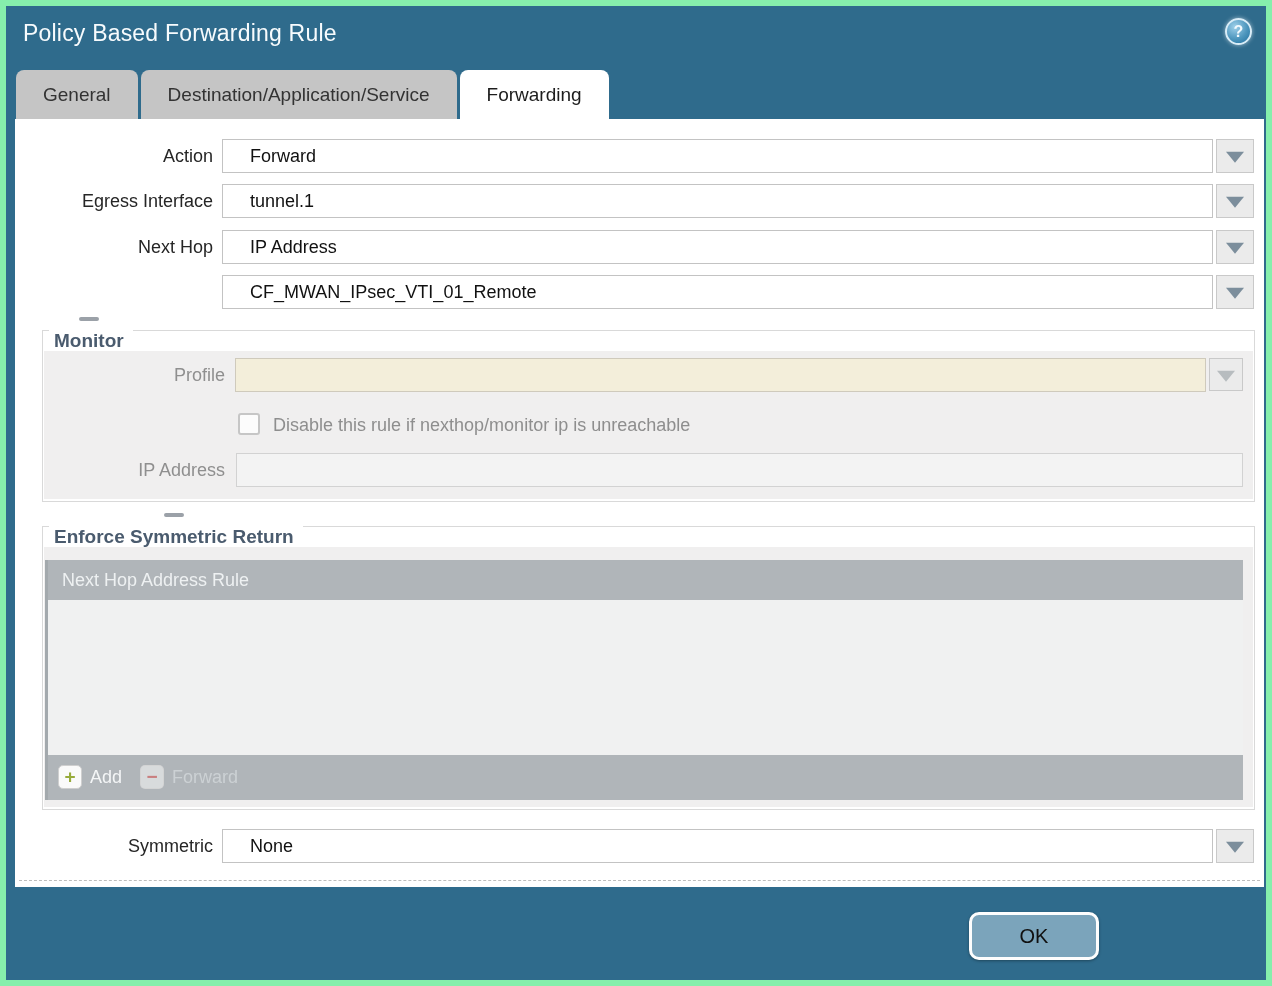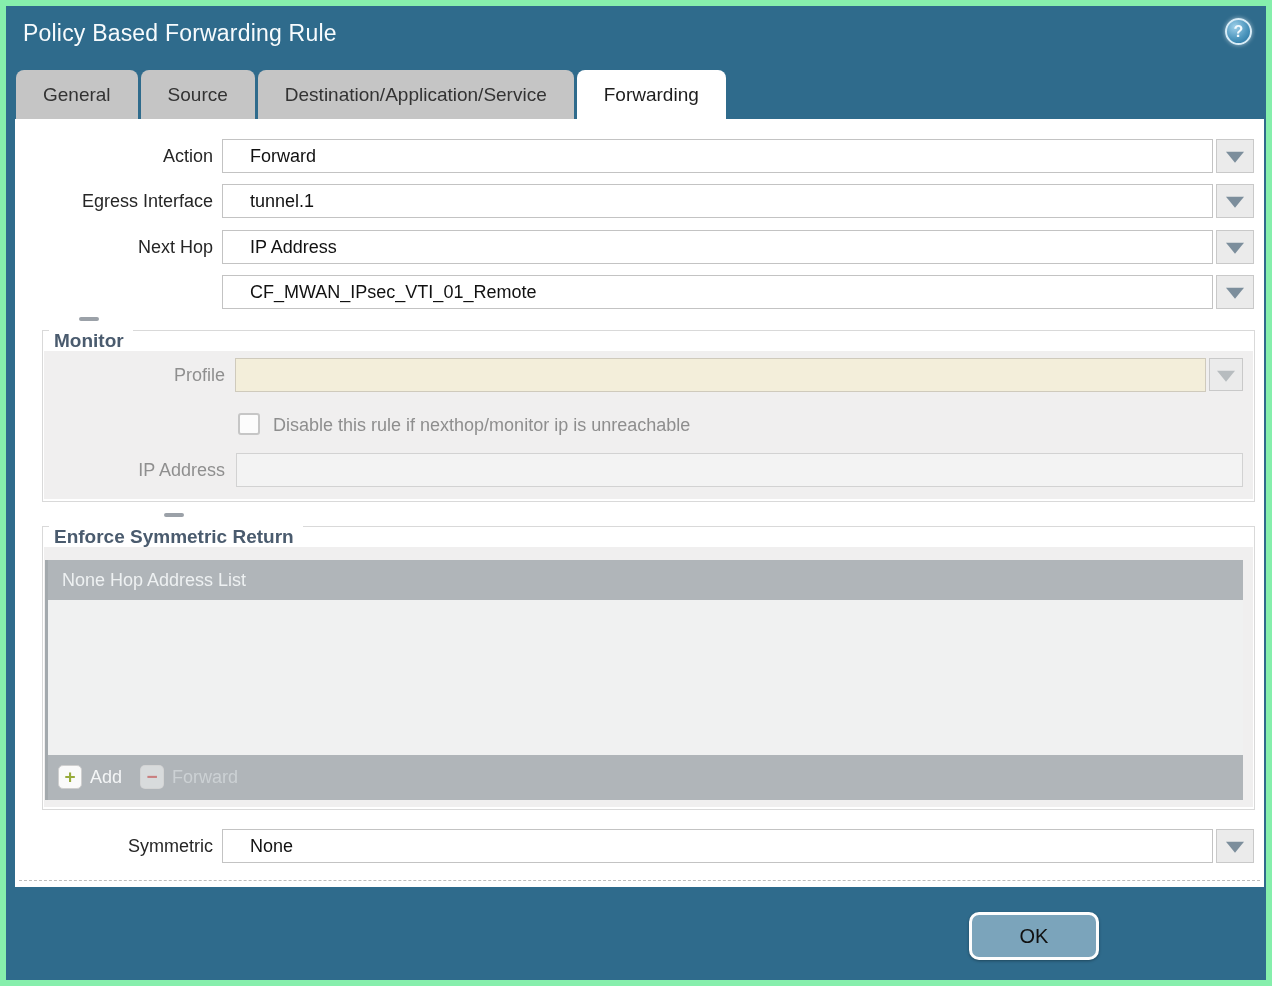--- a/index.html
+++ b/index.html
@@ -109,21 +109,20 @@
 </head>
 <body>
 
 <div class="screen">
 
   <div class="title">Policy Based Forwarding Rule</div>
   <div class="help-btn">?</div>
 
   <div class="tabs">
     <div class="tab">General</div>
-    <div class="tab">Source</div>
     <div class="tab">Destination/Application/Service</div>
     <div class="tab active">Forwarding</div>
   </div>
 
   <div class="panel">
 
     <div class="row" style="top:20px;">
       <div class="lbl">Action</div>
       <div class="field">Forward</div>
       <div class="dd-btn">
@@ -173,21 +172,21 @@
       <div class="ip-field" style="top:122px;"></div>
     </div>
 
     <div class="fieldset" style="top:407px; height:284px;">
       <div class="fs-bg"></div>
       <div class="legend">
         <div class="cbx"></div>
         <div class="leg-txt">Enforce Symmetric Return</div>
       </div>
       <div class="esr-table">
-        <div class="esr-head">None Hop Address List</div>
+        <div class="esr-head">Next Hop Address Rule</div>
         <div class="esr-body"></div>
         <div class="esr-foot">
           <div class="tool-btn add-btn">
             <div class="tool-ico">+</div>
             <div class="tool-lbl">Add</div>
           </div>
           <div class="tool-btn del-btn">
             <div class="tool-ico">−</div>
             <div class="tool-lbl">Forward</div>
           </div>

